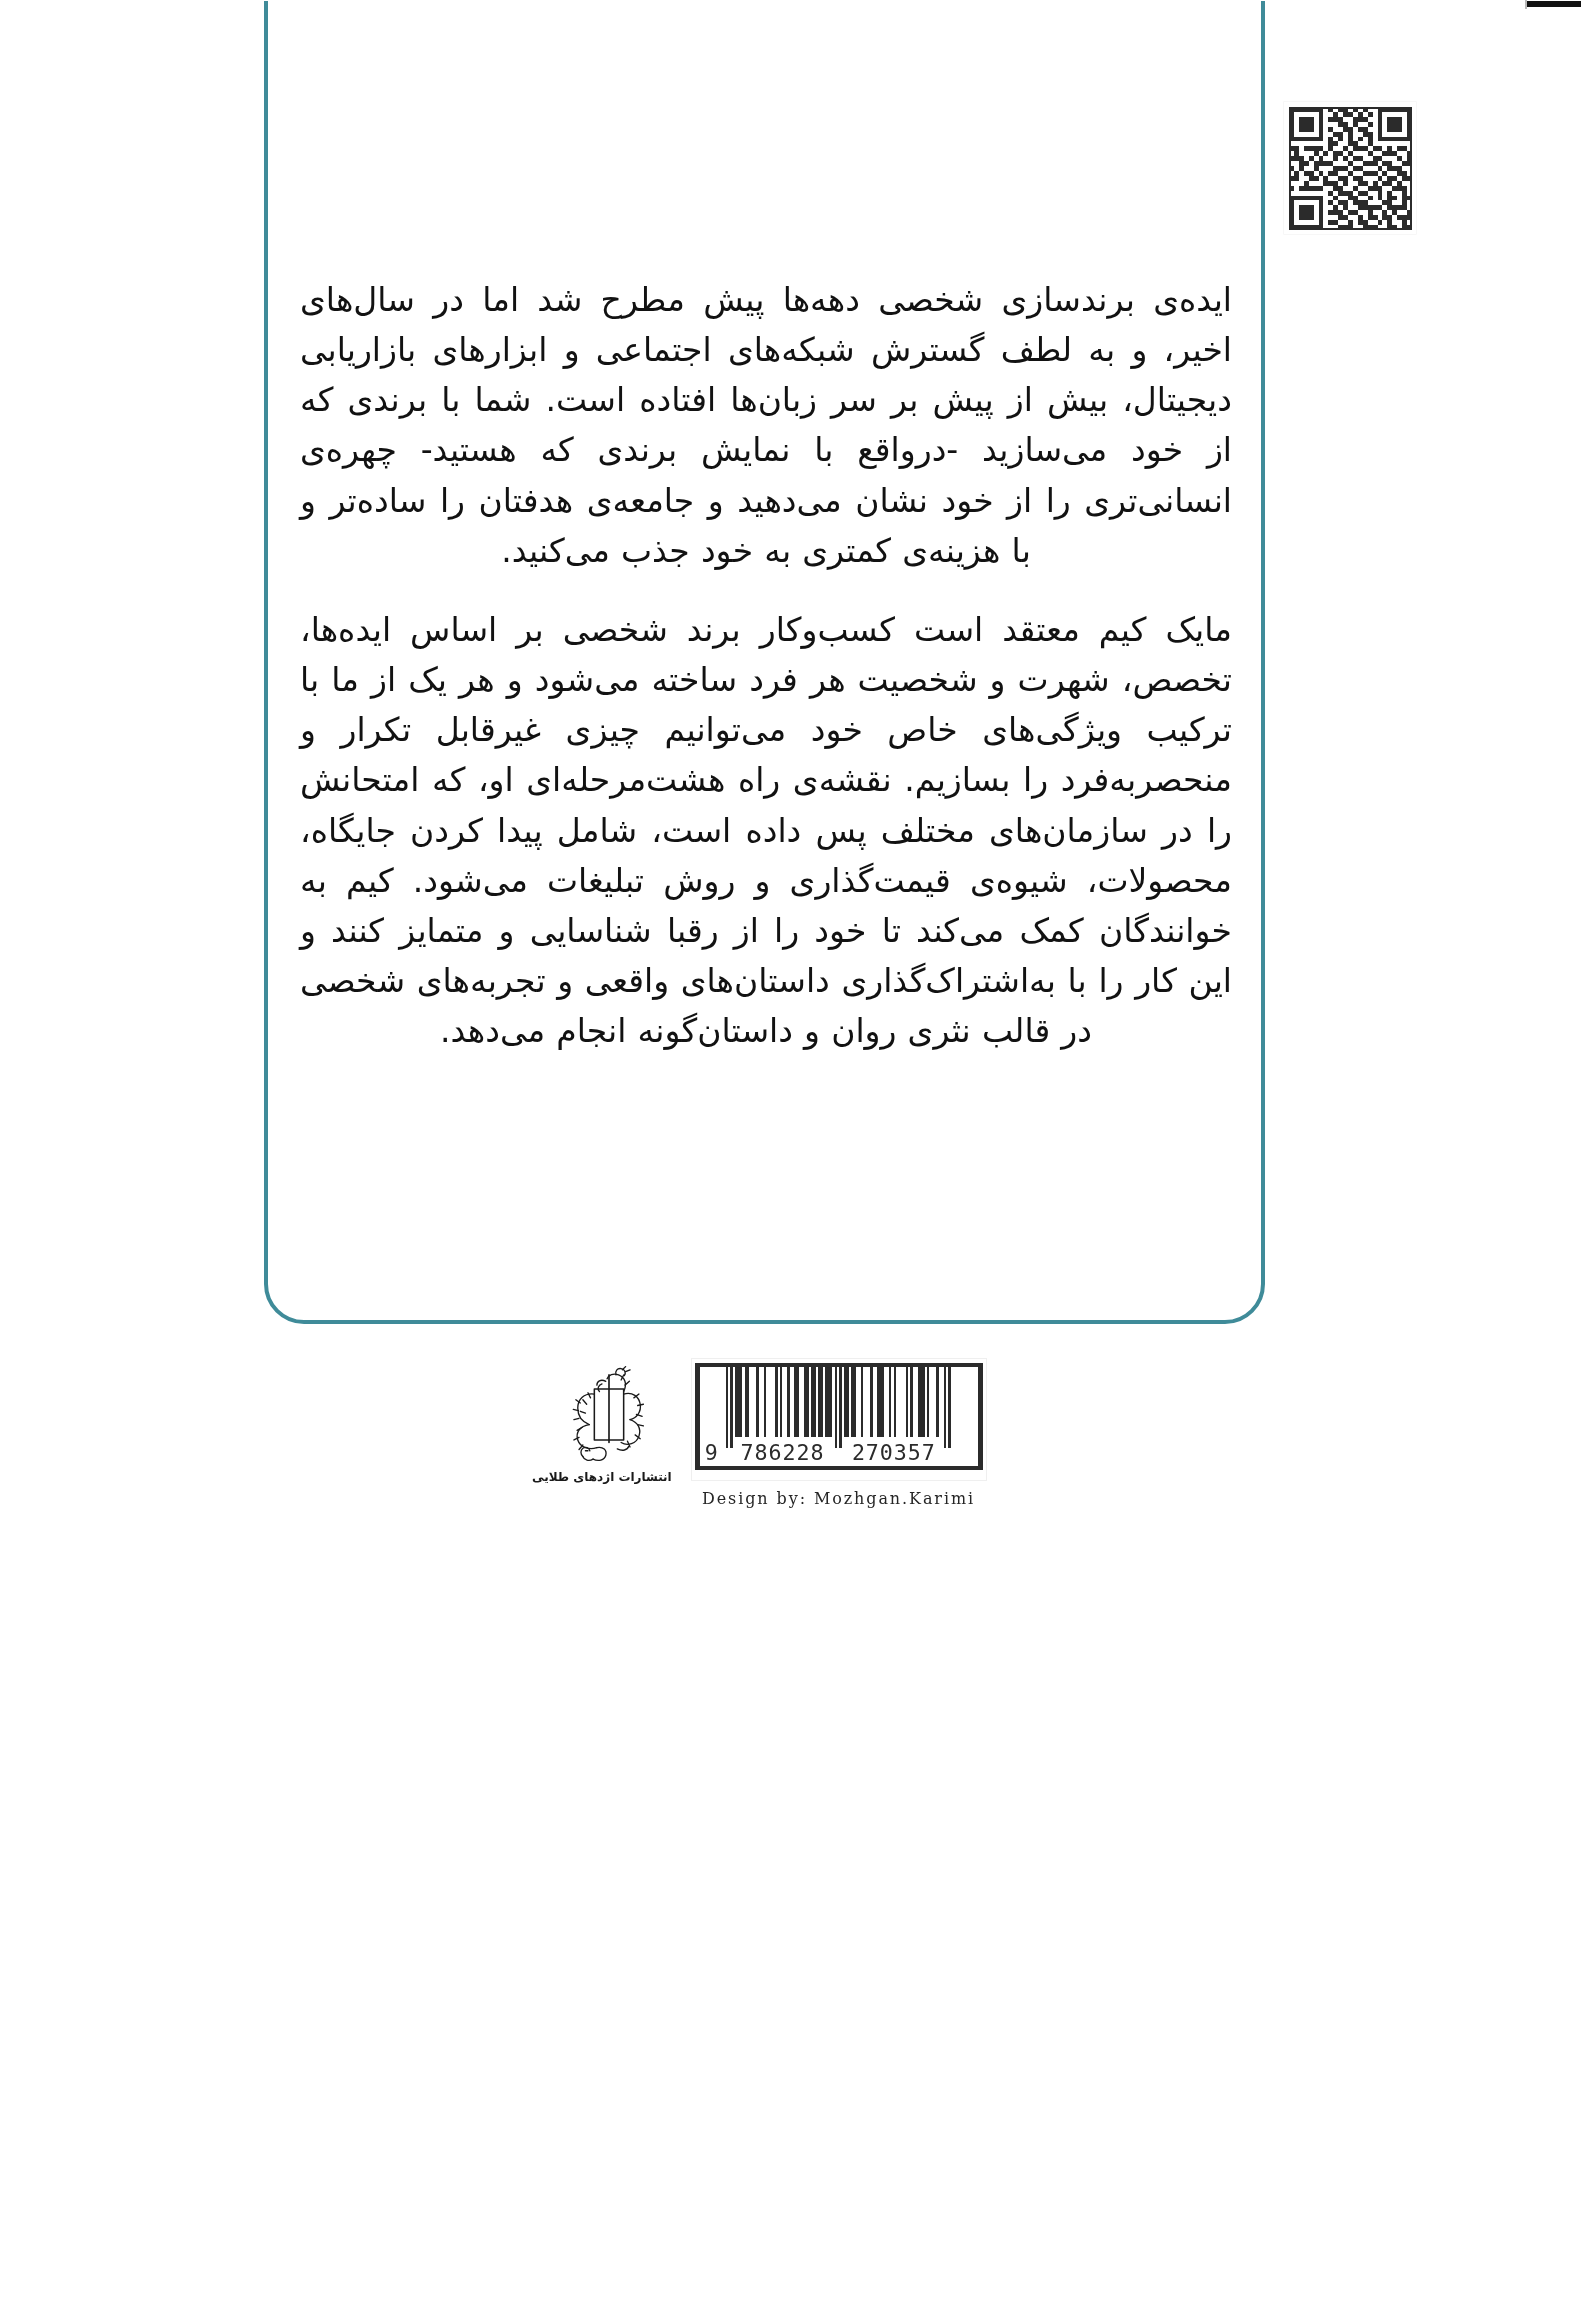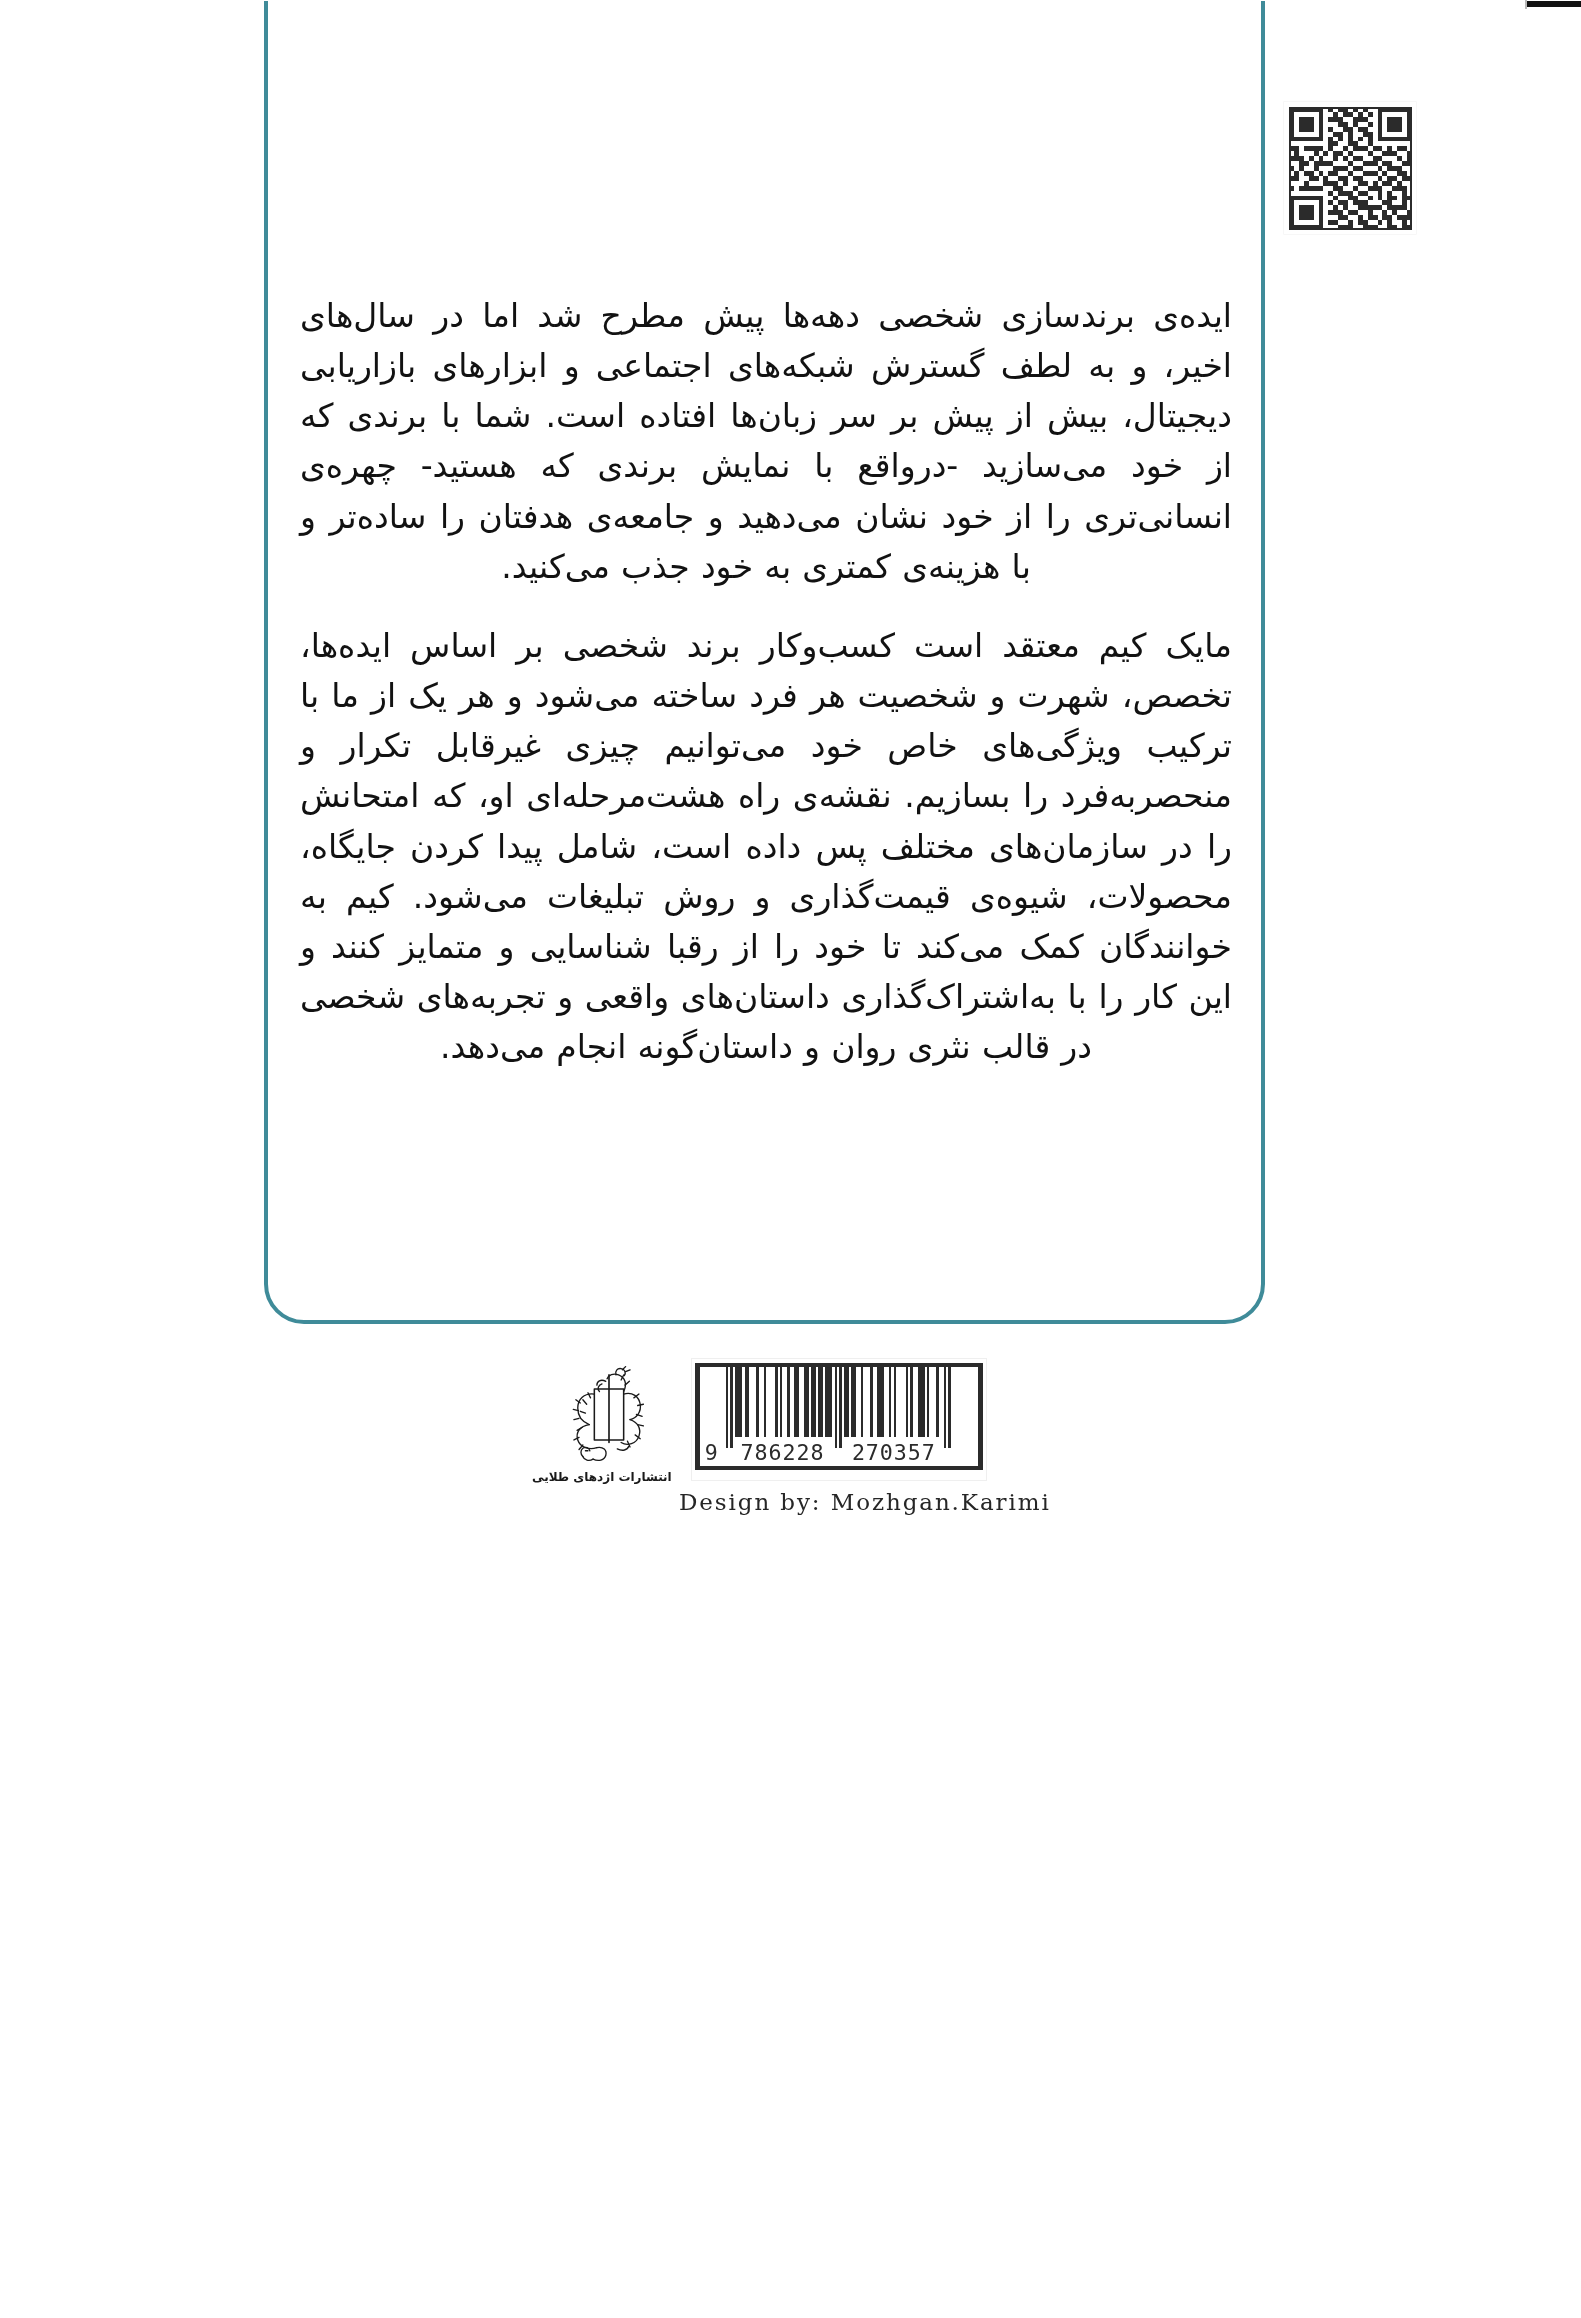--- a/index.html
+++ b/index.html
@@ -80,21 +80,20 @@
 
   
   #copy {
     position: absolute;
     left: 300px;
     top: 275px;
     width: 932px;
     direction: rtl;
     text-align: justify;
     text-align-last: center;
-    margin-top: 16px;
   }
   .para {
     font-family: "DejaVu Sans", sans-serif;
     font-size: 33px;
     line-height: 1.52;
     color: #121212;
     margin: 0 0 29px 0;
     text-align: justify;
     text-justify: inter-word;
     word-spacing: 0.02em;
@@ -144,21 +143,21 @@
     margin: 0 auto;
   }
   #barcode-svg { display: block; }
 
   #design-credit {
     display: block;
     margin-top: 7.7px;
     text-align: center;
     direction: ltr;
     font-family: "DejaVu Serif", serif;
-    font-size: 23px;
+    font-size: 16px;
     letter-spacing: 1.9px;
     color: #262626;
     white-space: nowrap;
   }
 </style>
 </head>
 <body>
 
 <div id="page">
 

